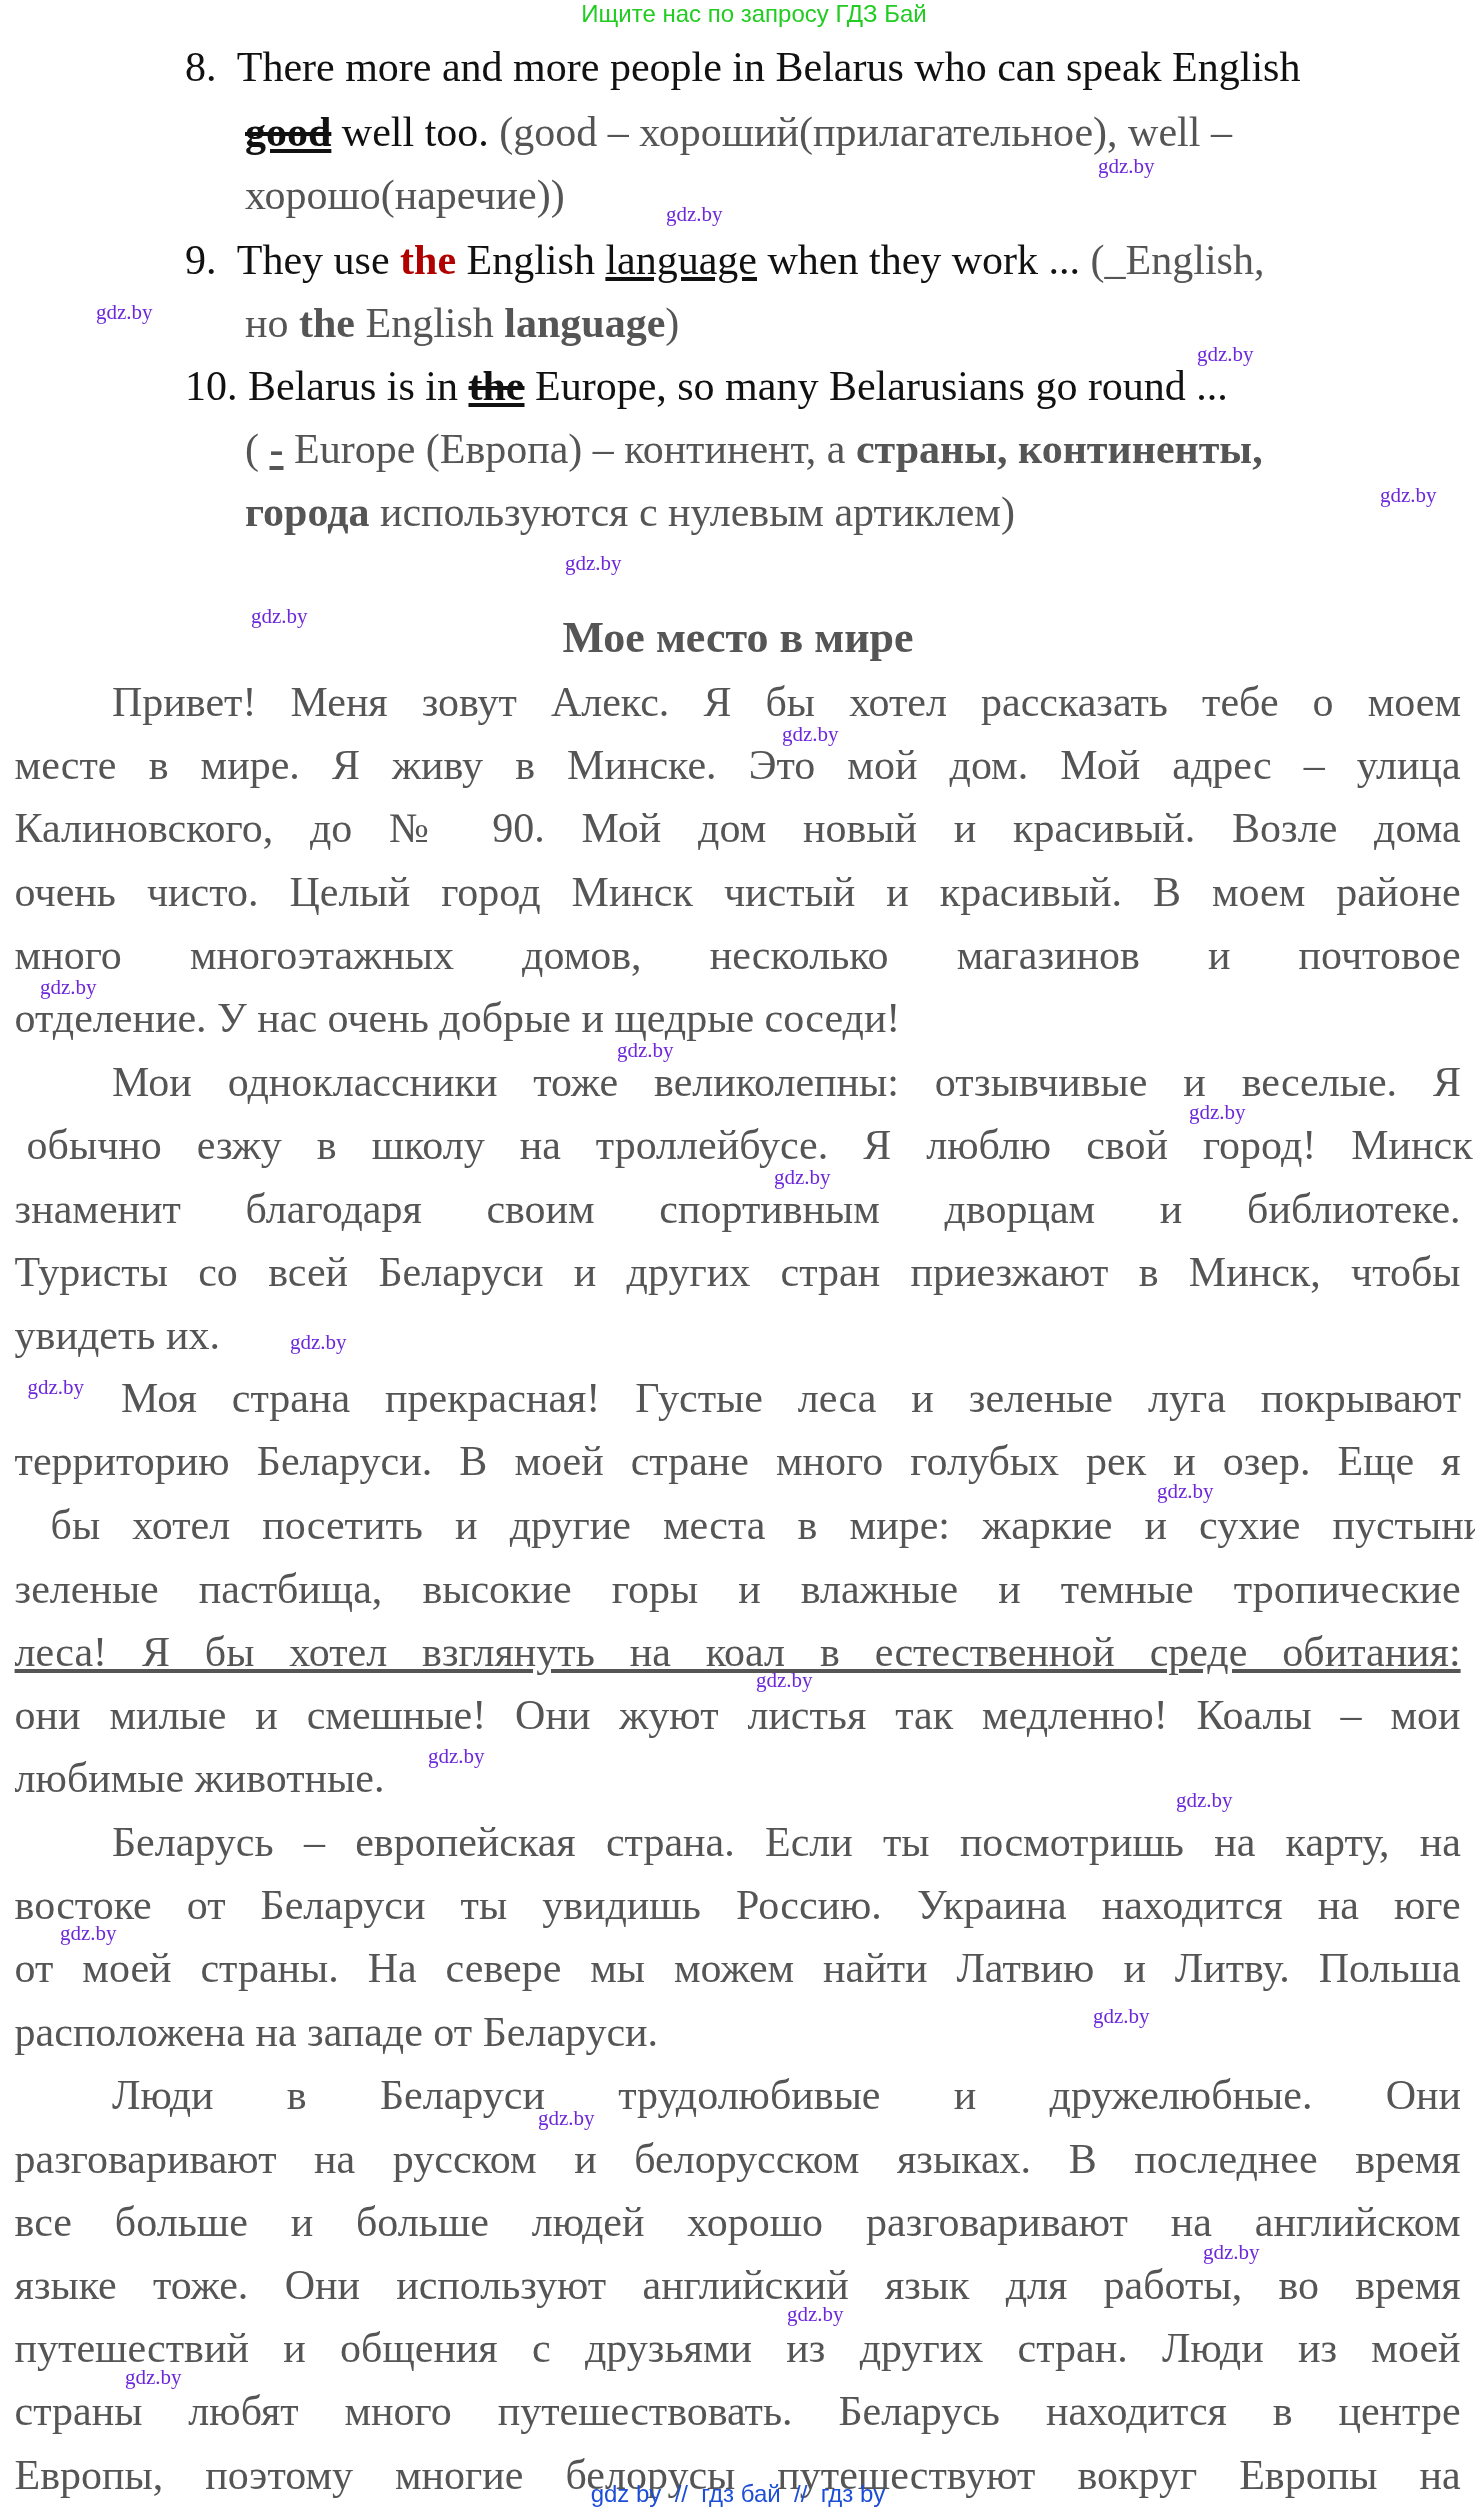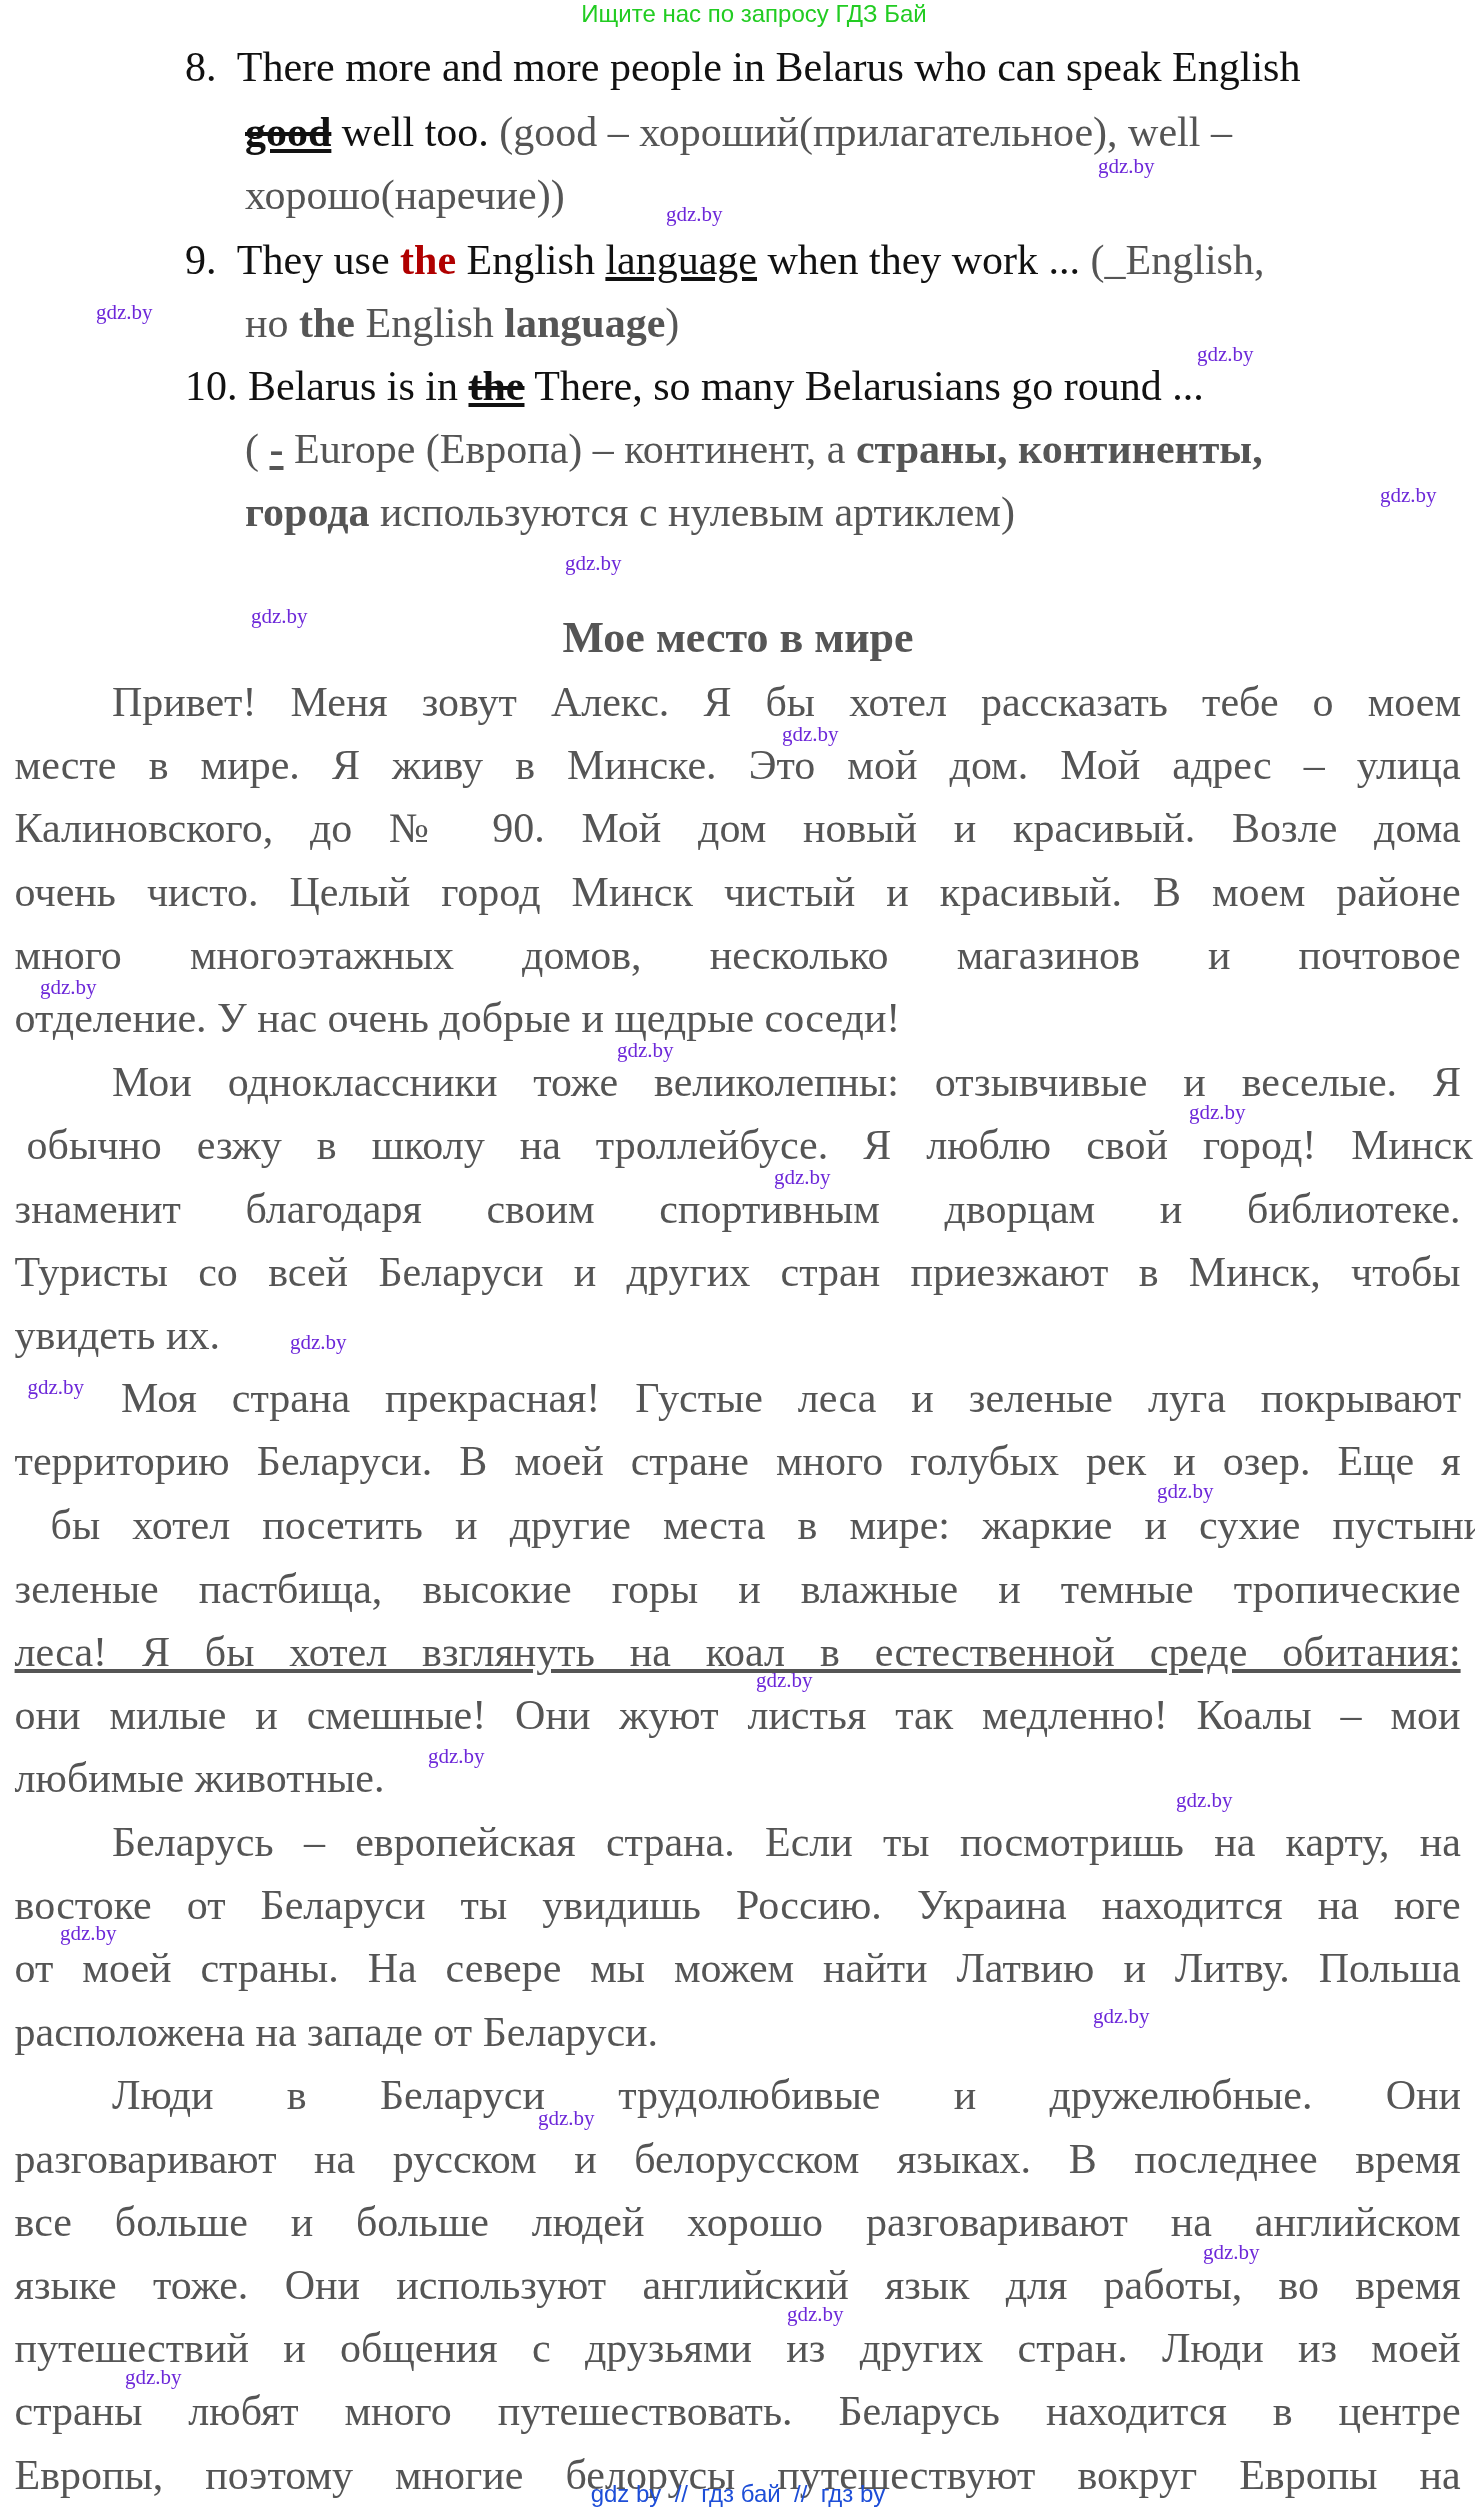--- a/index.html
+++ b/index.html
@@ -40,21 +40,21 @@
 
 <div class="line black" style="top:232px;left:185px;">
   <span>9.</span>&nbsp;
   <span>They use </span><span class="red">the</span><span> English </span><span class="ul">language</span><span> when they work ... </span><span style="color:#555">(_English,</span>
 </div>
 <div class="line" style="top:295px;left:245px;">
   <span>но </span><span class="bold">the</span><span> English </span><span class="bold">language</span><span>)</span>
 </div>
 
 <div class="line black" style="top:358px;left:185px;">
-  <span>10.</span><span> Belarus is in </span><span class="strike">the</span><span> There, so many Belarusians go round ...</span>
+  <span>10.</span><span> Belarus is in </span><span class="strike">the</span><span> Europe, so many Belarusians go round ...</span>
 </div>
 <div class="line" style="top:421px;left:245px;">
   <span>( </span><span class="ul bold">-</span><span> Europe (Европа) – континент, а </span><span class="bold">страны, континенты,</span>
 </div>
 <div class="line" style="top:484px;left:245px;">
   <span class="bold">города</span><span> используются с нулевым артиклем)</span>
 </div>
 
 <div class="title">Мое место в мире</div>
 

